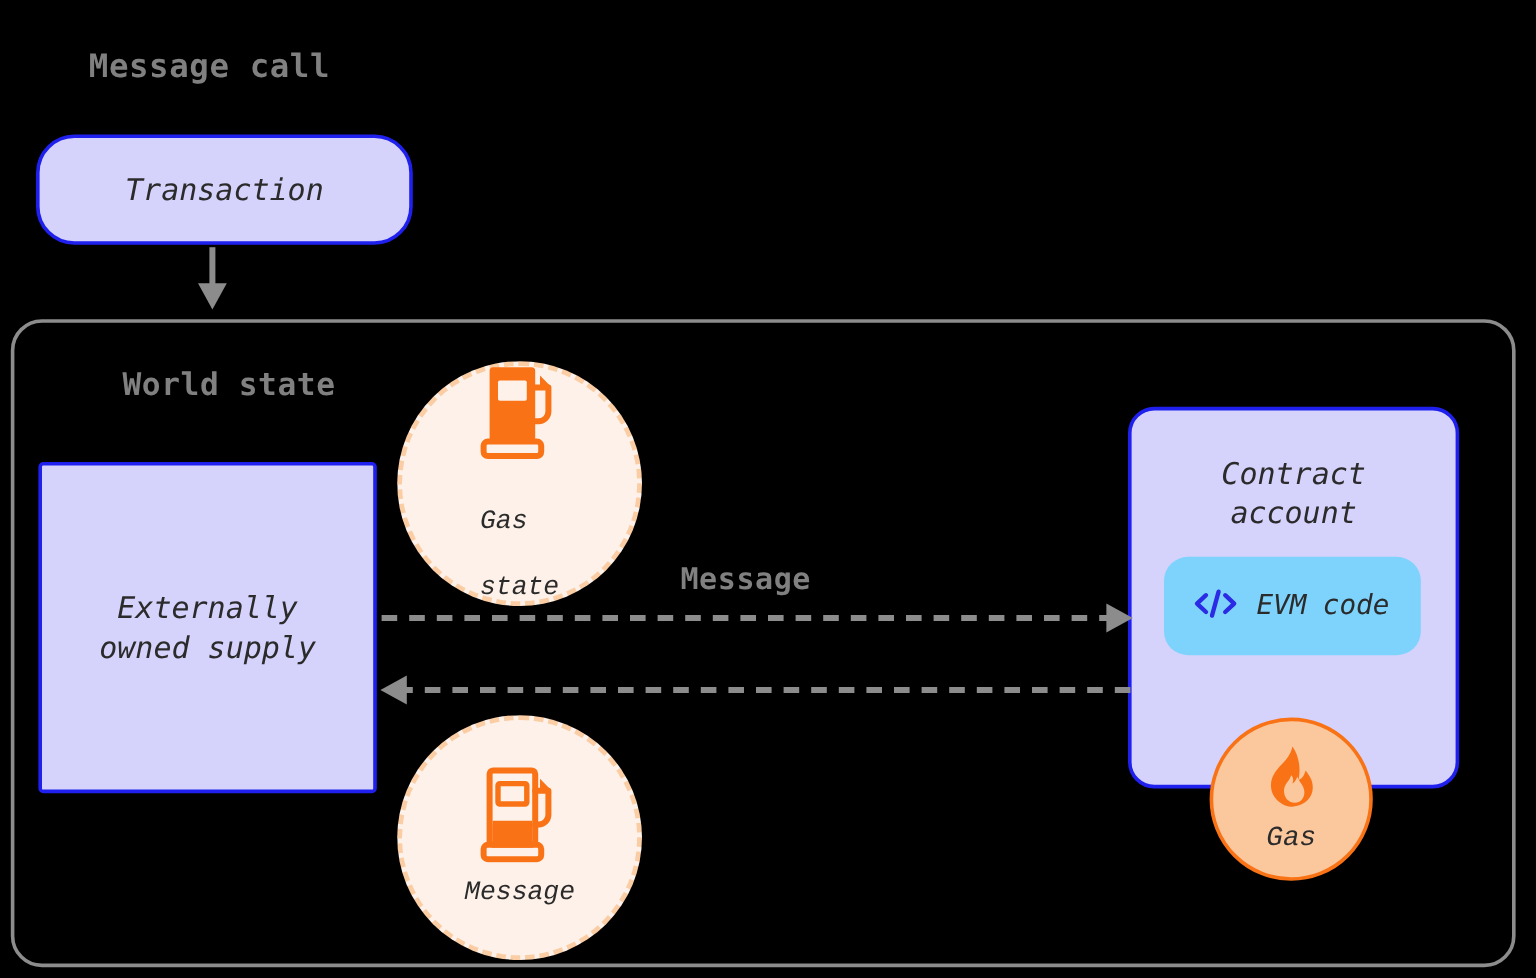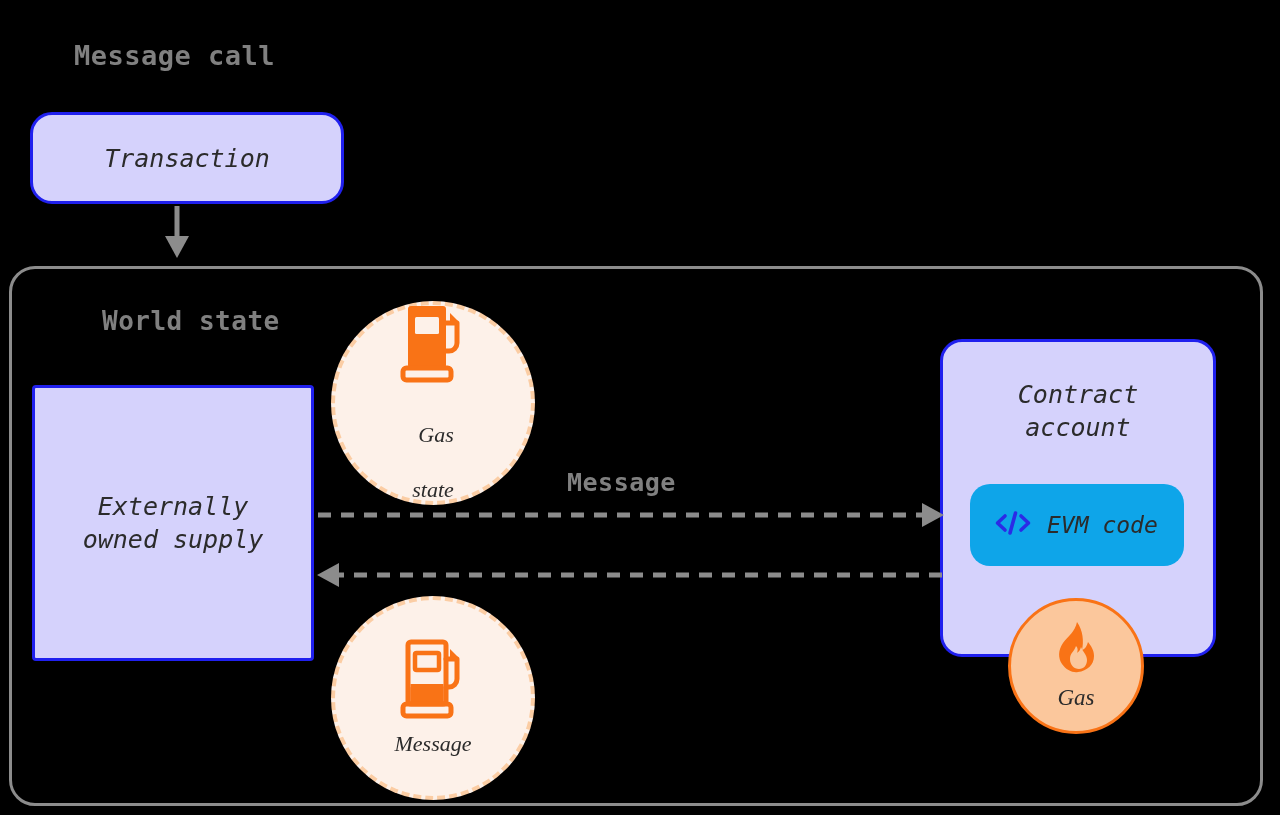--- a/index.html
+++ b/index.html
@@ -64,21 +64,21 @@
     font-family: "DejaVu Sans Mono", "Liberation Mono", monospace;
     text-align: center;
     line-height: 1.32;
   }
 
   #box-transaction {
     left: 30px;
     top: 112px;
     width: 314px;
     height: 92px;
-    border-radius: 22px;
+    border-radius: 32px;
     font-size: 25px;
   }
 
   #box-eoa {
     left: 32px;
     top: 385px;
     width: 282px;
     height: 276px;
     border-radius: 4px;
     font-size: 25px;
@@ -92,24 +92,24 @@
     border-radius: 22px;
     font-size: 25px;
     justify-content: flex-start;
     padding-top: 36px;
   }
 
   
   #evm-pill {
     position: absolute;
     left: 970px;
-    top: 484px;
+    top: 464px;
     width: 214px;
     height: 82px;
-    background: #0ea5e9;
+    background: #7dd3fc;
     border-radius: 20px;
     display: flex;
     align-items: center;
     justify-content: flex-start;
     padding-left: 24px;
     box-sizing: border-box;
     gap: 15px;
   }
   #evm-pill .evm-text {
     font-family: "DejaVu Sans Mono", "Liberation Mono", monospace;
@@ -143,25 +143,25 @@
     box-sizing: border-box;
     display: flex;
     flex-direction: column;
     align-items: center;
     justify-content: center;
   }
   #circle-gas-supply { left: 331px; top: 301px; }
   #circle-refund     { left: 331px; top: 596px; }
 
   .circle-label {
-    font-family: Liberation Serif, serif;
+    font-family: Liberation Mono, monospace;
     font-style: italic;
     font-size: 22px;
     color: #2b2b2b;
-    text-align: right;
+    text-align: left;
     line-height: 1.25;
     margin-top: 7px;
     white-space: pre-line;
   }
 
   
   #circle-gas {
     position: absolute;
     left: 1008px;
     top: 598px;

